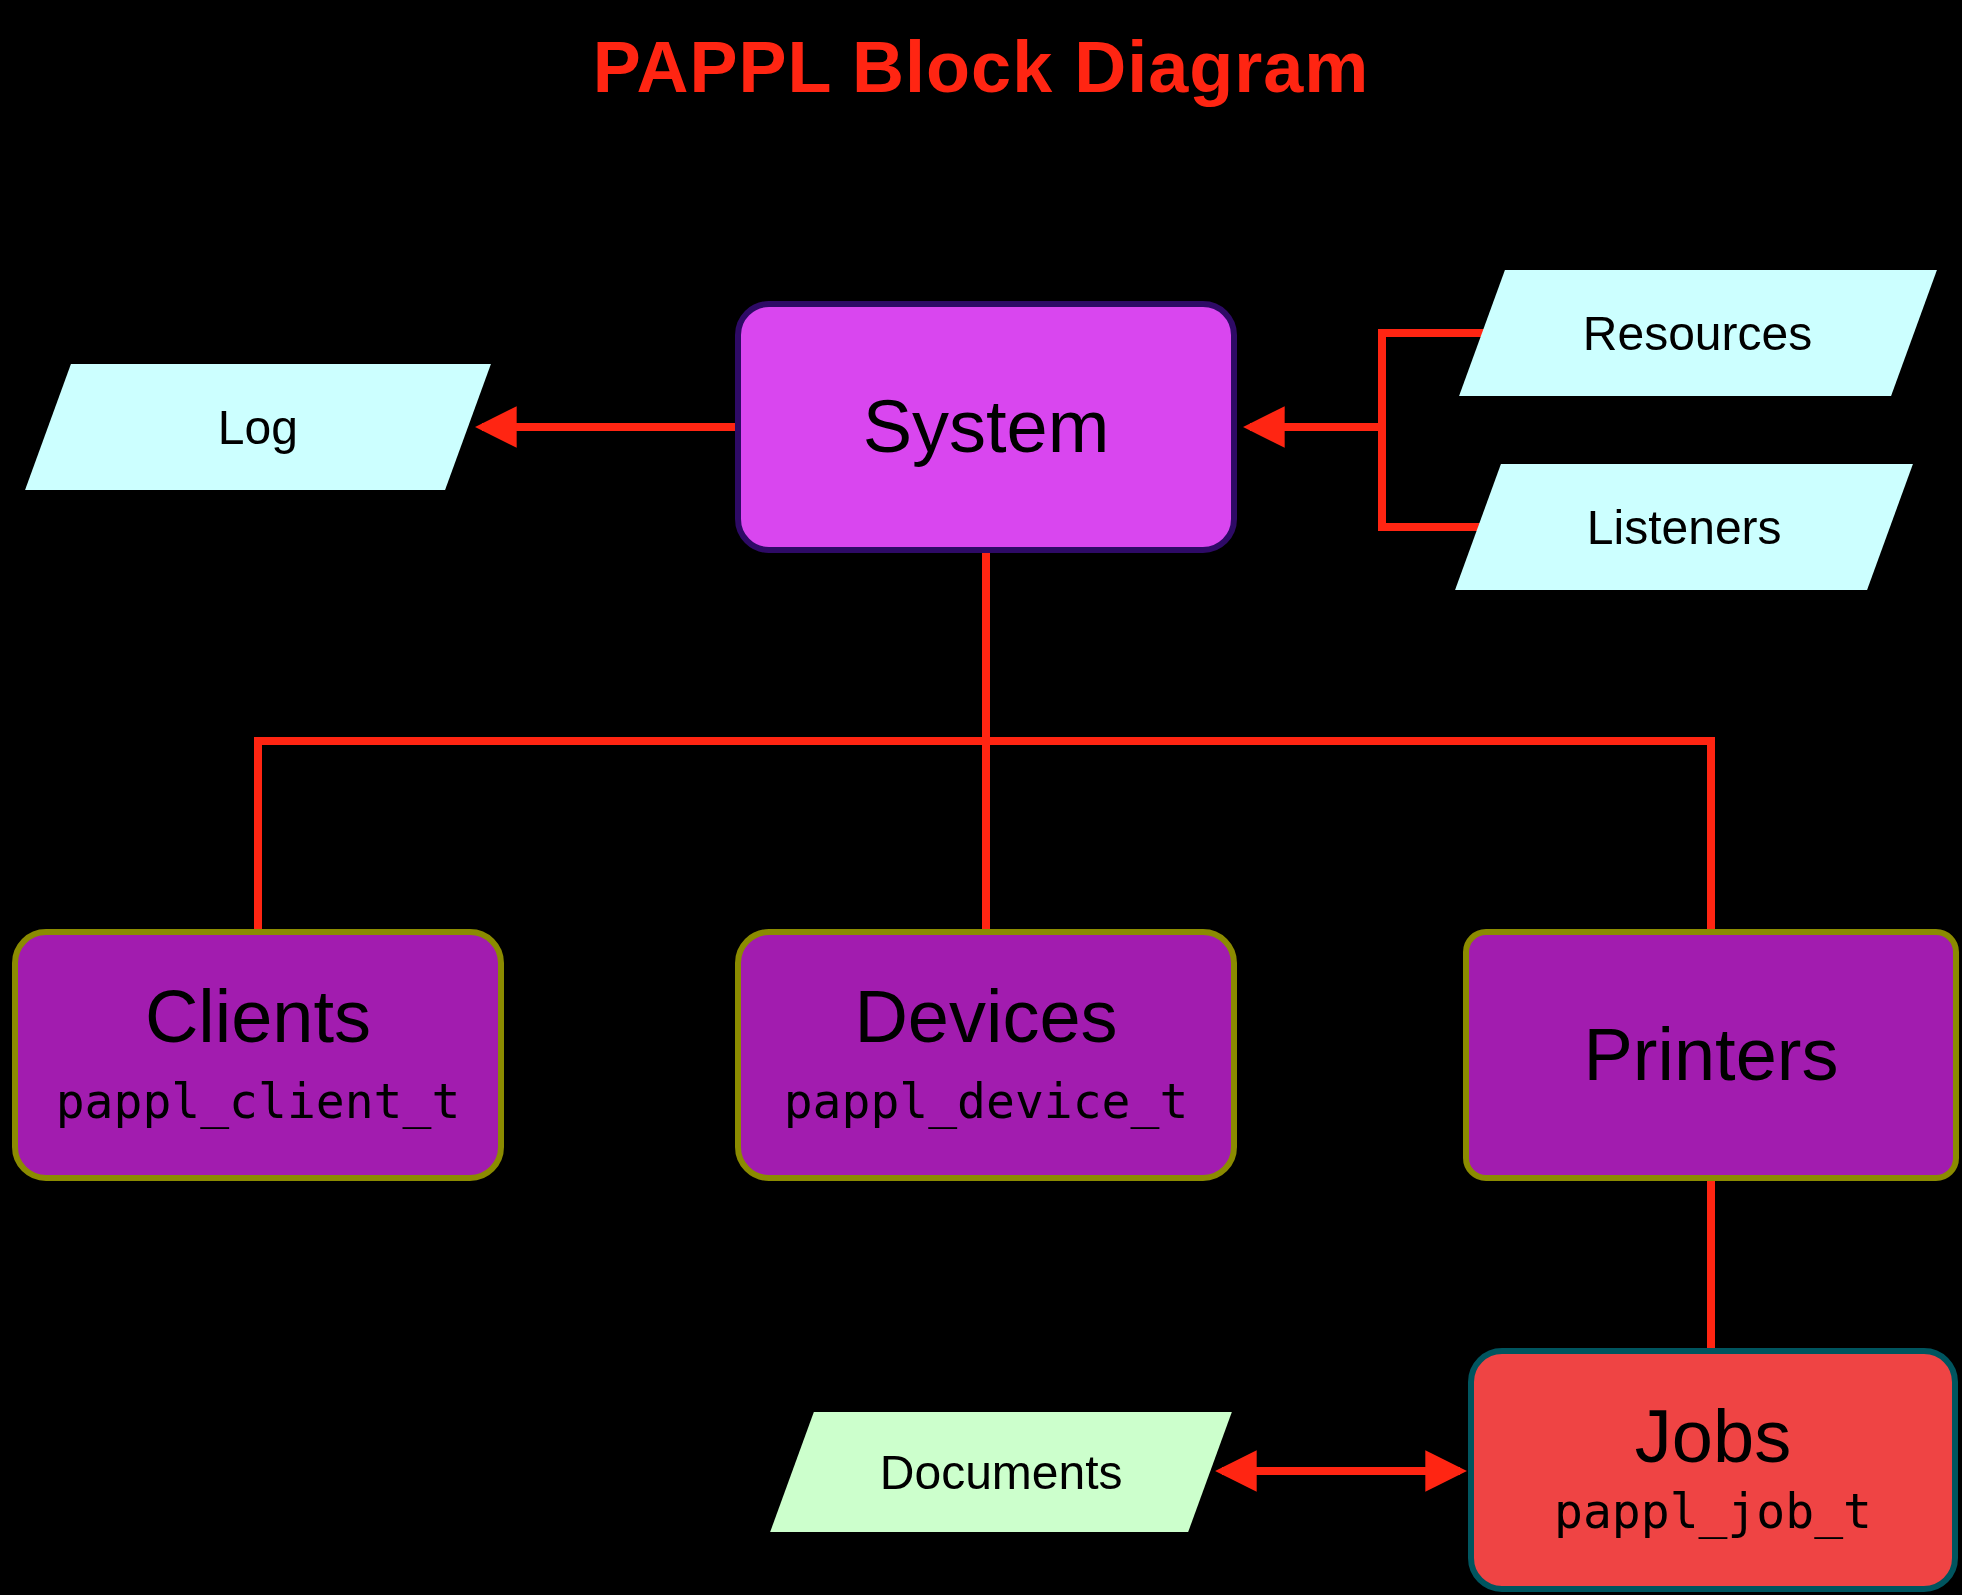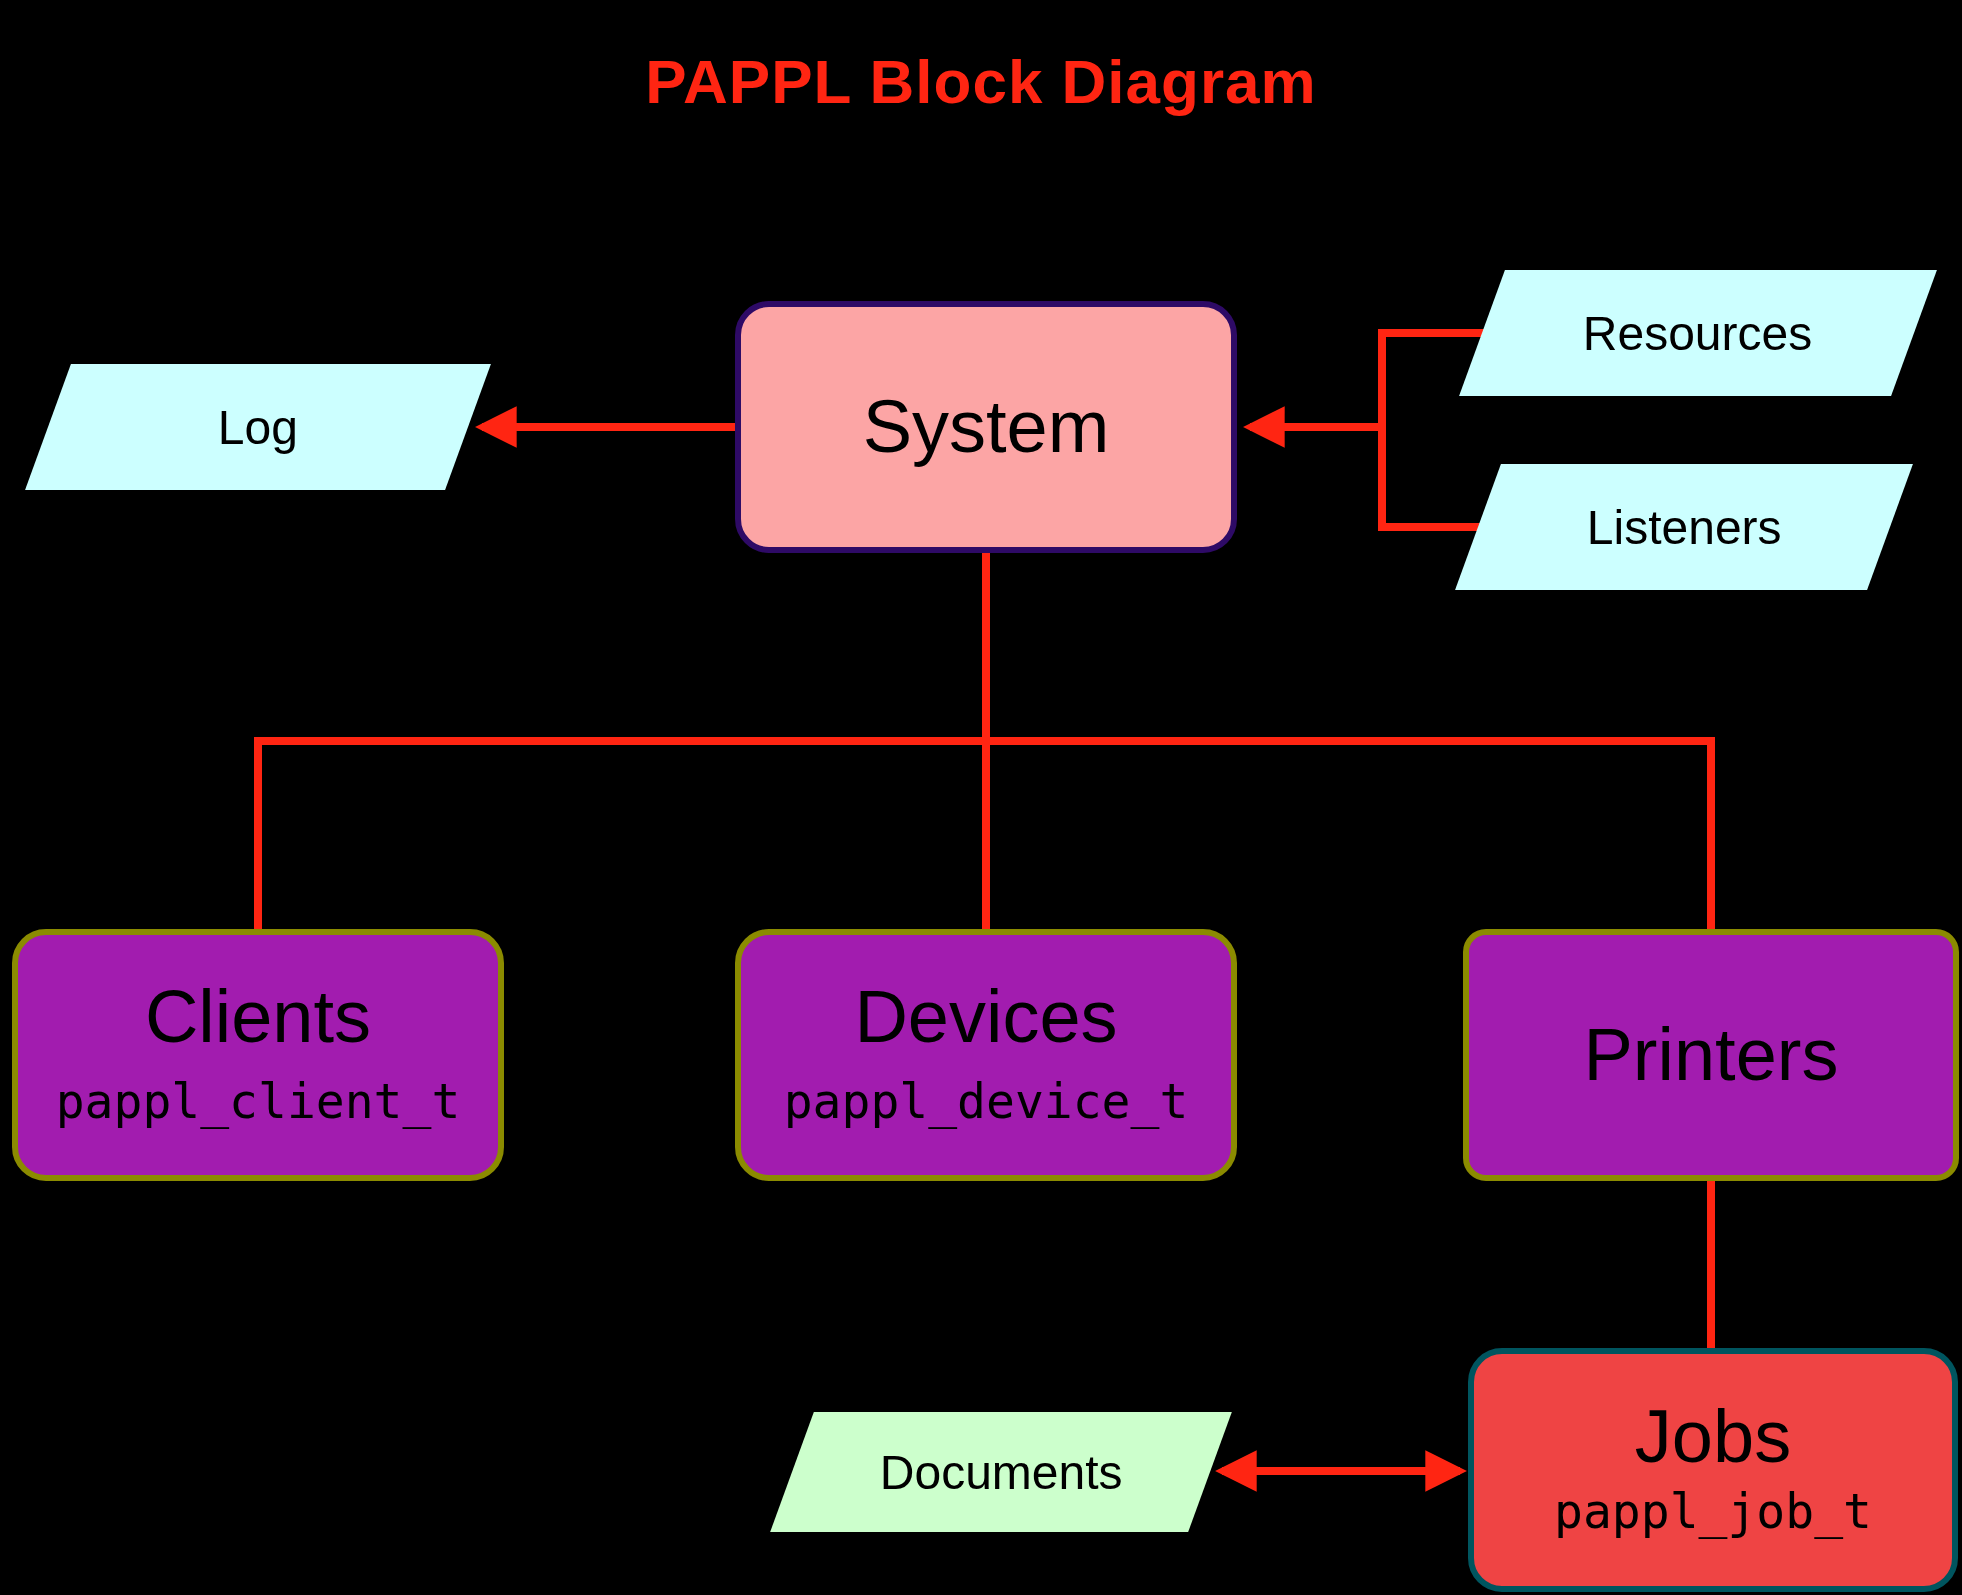--- a/index.html
+++ b/index.html
@@ -8,36 +8,36 @@
     background:#000000;
     font-family:"Liberation Sans", sans-serif;
     position:relative;
     overflow:hidden;
   }
   .stage { position:absolute; inset:0; width:1962px; height:1595px; }
 
   .title {
     position:absolute; top:26px; left:0; width:100%;
     text-align:center;
-    font-size:62px; font-weight:bold; letter-spacing:1px;
-    color:#ff2512; z-index:3;margin-top:20px;
+    font-size:72px; font-weight:bold; letter-spacing:1px;
+    color:#ff2512; z-index:3;
   }
 
   svg.connectors { position:absolute; left:0; top:0; z-index:1; }
 
   .box {
     position:absolute; z-index:2;
     display:flex; flex-direction:column; align-items:center; justify-content:center;
     border:6px solid; border-radius:34px;
     color:#000;
   }
   .box-label { font-size:74px; line-height:1.12; }
   .box-type  { font-family:"DejaVu Sans Mono", monospace; font-size:48px; line-height:1.35; }
 
-  .system { background:#fca5a5; border-color:#2e0a66; }
+  .system { background:#d946ef; border-color:#2e0a66; }
   .module { background:#a21caf; border-color:#8b8b00;gap:10px; }
   .jobs   { background:#ef4444; border-color:#00555f; }
 
   .para {
     position:absolute; z-index:2;
     display:flex; align-items:center; justify-content:center;
     transform:skewX(-20deg);
     color:#000;
   }
   .para-cyan  { background:#ccffff; }

